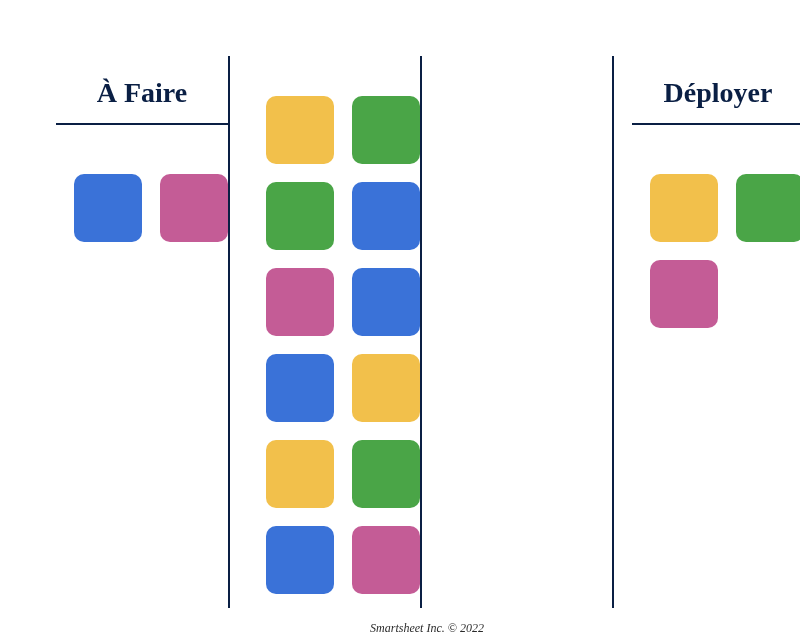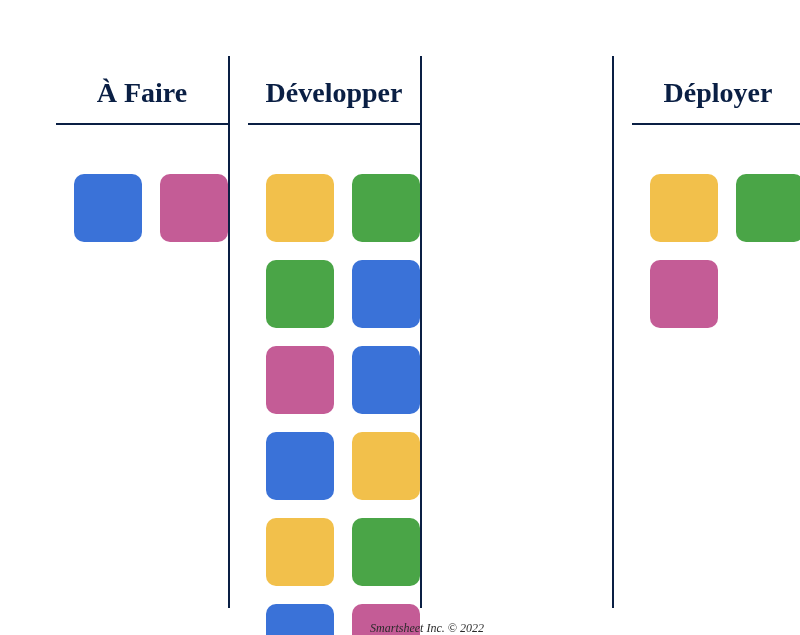--- a/index.html
+++ b/index.html
@@ -69,21 +69,20 @@
 
   <div class="column">
     <div class="col-header">À Faire</div>
     <div class="cards">
       <div class="card c-blue"></div>
       <div class="card c-pink"></div>
     </div>
   </div>
 
   <div class="column">
-    <div class="col-header">Développer</div>
     <div class="cards">
       <div class="card c-yellow"></div>
       <div class="card c-green"></div>
       <div class="card c-green"></div>
       <div class="card c-blue"></div>
       <div class="card c-pink"></div>
       <div class="card c-blue"></div>
       <div class="card c-blue"></div>
       <div class="card c-yellow"></div>
       <div class="card c-yellow"></div>

